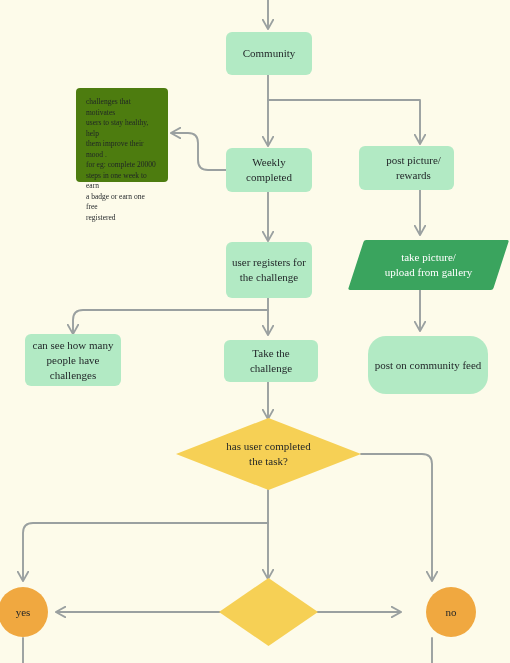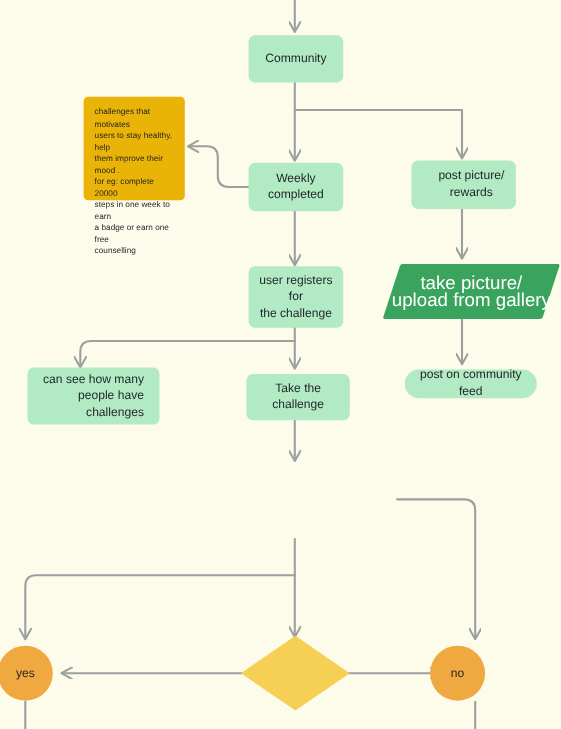--- a/index.html
+++ b/index.html
@@ -6,21 +6,21 @@
     margin: 0;
     padding: 0;
     background: #fdfbea;
   }
   #canvas {
     position: relative;
     width: 510px;
     height: 663px;
     background: #fdfbea;
     overflow: hidden;
-    font-family: Liberation Sans, sans-serif;
+    font-family: Liberation Serif, serif;
   }
   #edges {
     position: absolute;
     left: 0;
     top: 0;
     width: 510px;
     height: 663px;
     pointer-events: none;
   }
   .node {
@@ -34,31 +34,31 @@
     z-index: 2;
   }
   .node-rect {
     background: #b2eac4;
     border-radius: 6px;
     font-size: 11px;
     line-height: 15px;
     padding: 4px 6px;
   }
   .node-note {
-    background: #eab308;
+    background: #4d7c0f;
     border-radius: 4px;
     font-size: 7.5px;
     line-height: 10.5px;
     text-align: left;
     align-items: flex-start;
     justify-content: flex-start;
     padding: 9px 10px;
   }
   .node-para {
-    font-size: 17px;
+    font-size: 11px;
     line-height: 15px;
     color: #ffffff;
     background: transparent;
   }
   .para-shape {
     position: absolute;
     left: 0;
     top: 0;
     width: 100%;
     height: 100%;
@@ -138,72 +138,79 @@
   </div>
 
   <div class="node node-note" style="left:76px; top:88px; width:92px; height:94px;">
     <div>
       <span class="note-line">challenges that motivates</span>
       <span class="note-line">users to stay healthy, help</span>
       <span class="note-line">them improve their mood .</span>
       <span class="note-line">for eg: complete 20000</span>
       <span class="note-line">steps in one week to earn</span>
       <span class="note-line">a badge or earn one free</span>
-      <span class="note-line">counselling</span>
+      <span class="note-line">registered</span>
     </div>
   </div>
 
   <div class="node node-rect" style="left:226px; top:148px; width:86px; height:44px;">
     <span>Weekly completed</span>
   </div>
 
-  <div class="node node-rect" style="left:374px; top:146px; width:95px; height:44px;padding-left:20px;">
+  <div class="node node-rect" style="left:359px; top:146px; width:95px; height:44px;padding-left:20px;">
     <div>
       <span class="note-line">post picture/</span>
       <span class="note-line">rewards</span>
     </div>
   </div>
 
   <div class="node node-para" style="left:356px; top:240px; width:145px; height:50px;">
     <div class="para-shape"></div>
     <div>
       <span class="note-line">take picture/</span>
       <span class="note-line">upload from gallery</span>
     </div>
   </div>
 
-  <div class="node node-rect" style="left:368px; top:336px; width:120px; height:26px;border-radius:18px;">
+  <div class="node node-rect" style="left:368px; top:336px; width:120px; height:58px;border-radius:18px;">
     <span>post on community feed</span>
   </div>
 
   <div class="node node-rect" style="left:226px; top:242px; width:86px; height:56px;">
     <div>
       <span class="note-line">user registers for</span>
       <span class="note-line">the challenge</span>
     </div>
   </div>
 
-  <div class="node node-rect" style="left:25px; top:334px; width:120px; height:52px;text-align:right;">
+  <div class="node node-rect" style="left:25px; top:334px; width:96px; height:52px;">
     <div>
       <span class="note-line">can see how many</span>
       <span class="note-line">people have</span>
       <span class="note-line">challenges</span>
     </div>
   </div>
 
   <div class="node node-rect" style="left:224px; top:340px; width:94px; height:42px;">
     <span>Take the challenge</span>
   </div>
 
+  <div class="node node-diamond" style="left:176px; top:418px; width:185px; height:72px;">
+    <div class="diamond-shape"></div>
+    <div>
+      <span class="note-line">has user completed</span>
+      <span class="note-line">the task?</span>
+    </div>
+  </div>
 
   <div class="node node-diamond" style="left:219px; top:578px; width:99px; height:68px;">
     <div class="diamond-shape"></div>
   </div>
 
   <div class="node node-circle" style="left:-2px; top:587px; width:50px; height:50px;">
     <span>yes</span>
   </div>
 
-  <div class="node node-circle" style="left:391px; top:587px; width:50px; height:50px;">
+  <div class="node node-circle" style="left:426px; top:587px; width:50px; height:50px;">
     <span>no</span>
   </div>
 
 </div>
 
 </body></html>

